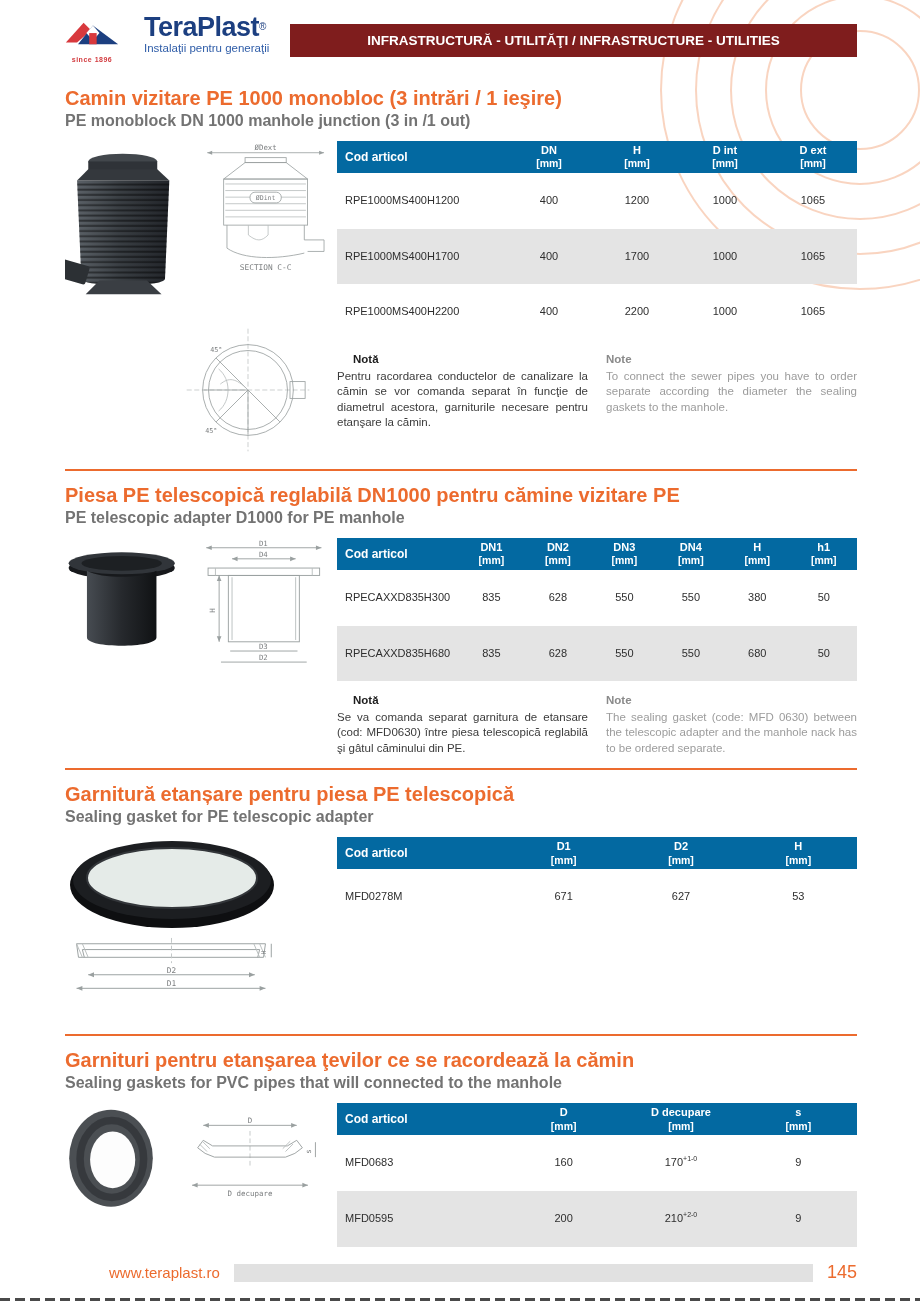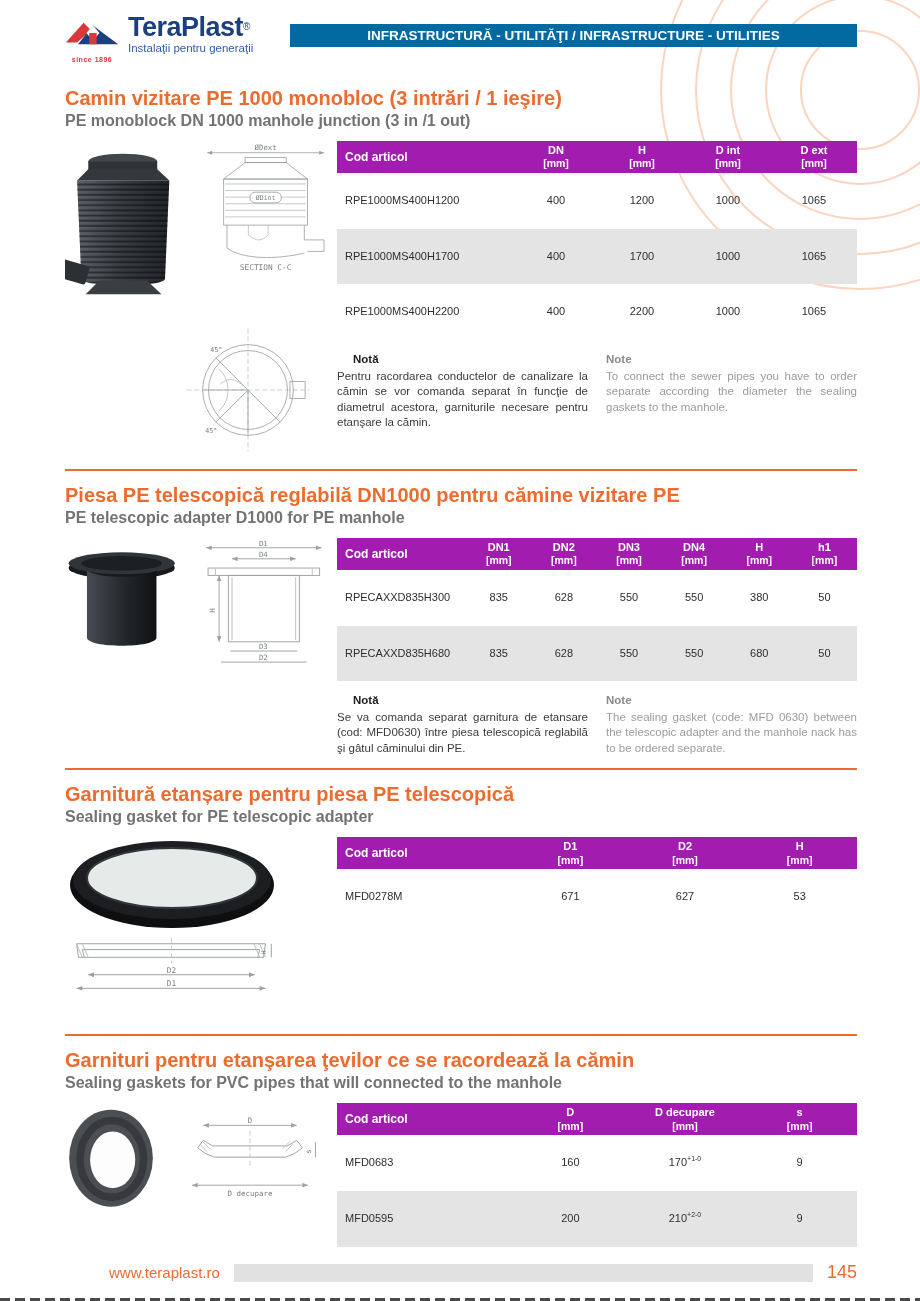--- a/index.html
+++ b/index.html
@@ -7,46 +7,46 @@
         font-family:"Liberation Sans","DejaVu Sans",sans-serif;color:#333;}
   .z{position:relative;z-index:1;}
 
   
   .arcs{position:absolute;top:-120px;right:-150px;width:420px;height:420px;z-index:0;}
   .arcs div{position:absolute;border:2px solid rgba(239,132,74,.35);border-radius:50%;}
   .arc1{inset:150px;} .arc2{inset:115px;} .arc3{inset:80px;} .arc4{inset:45px;} .arc5{inset:10px;}
 
   
   .hdr{position:relative;height:80px;}
-  .logo{position:absolute;left:64px;top:14px;display:flex;align-items:flex-start;gap:8px;}
+  .logo{position:absolute;left:64px;top:14px;display:flex;align-items:flex-start;gap:24px;}
   .logo-mark{width:56px;text-align:center;}
   .logo-since{font-size:7px;color:#d33b3f;font-weight:bold;letter-spacing:.5px;margin-top:-2px;}
   .wordmark{line-height:1;}
   .brand-name{font-size:27px;font-weight:bold;color:#1c3f80;letter-spacing:-.5px;}
   .brand-reg{font-size:10px;color:#1c3f80;vertical-align:super;}
   .brand-tag{font-size:11.5px;color:#2f5da8;margin-top:2px;}
-  .banner{position:absolute;left:290px;top:24px;width:567px;height:23px;background:#0369a1;
+  .banner{position:absolute;left:290px;top:24px;width:567px;height:33px;background:#7f1d1d;
           color:#fff;font-weight:bold;font-size:13.5px;display:flex;align-items:center;justify-content:center;}
   .banner-sub{position:absolute;left:290px;top:51px;width:567px;text-align:center;
               font-size:11.5px;font-weight:bold;}
   .cat-ro{color:#ed6c2e;} .cat-sep{color:#f2a984;} .cat-en{color:#f2a984;}
 
   
   .section{margin:6px 63px 0 65px;}
   .sec-title{color:#ec6b2e;font-weight:bold;font-size:20px;line-height:1.25;}
   .sec-sub{color:#737373;font-weight:bold;font-size:16px;line-height:1.25;margin-bottom:10px;}
   .sec-body{display:flex;gap:6px;align-items:flex-start;}
   .media{width:266px;flex:none;}
   .content{flex:1;min-width:0;}
   .sep{border:none;border-top:2px solid #ec6b2e;margin:12px 63px 12px 65px;}
 
   
   table{width:100%;border-collapse:collapse;font-size:11px;table-layout:fixed;}
-  thead th{background:#a21caf;color:#fff;font-weight:bold;text-align:center;
-           padding:3px 12px;line-height:1.2;vertical-align:middle;}
+  thead th{background:#0369a1;color:#fff;font-weight:bold;text-align:center;
+           padding:3px 4px;line-height:1.2;vertical-align:middle;}
   thead th.first{text-align:left;padding-left:8px;font-size:12px;}
   thead th .unit{font-size:10.5px;font-weight:bold;}
   tbody td{padding:21px 4px;text-align:center;color:#2e2e2e;line-height:1.25;}
   tbody td.first{text-align:left;padding-left:8px;}
   tbody tr:nth-child(even){background:#e4e4e4;}
   td sup{font-size:7px;line-height:0;}
   .cols5 .first,.cols4 .first{width:30%;}
   .cols7 .first{width:21%;}
 
   

